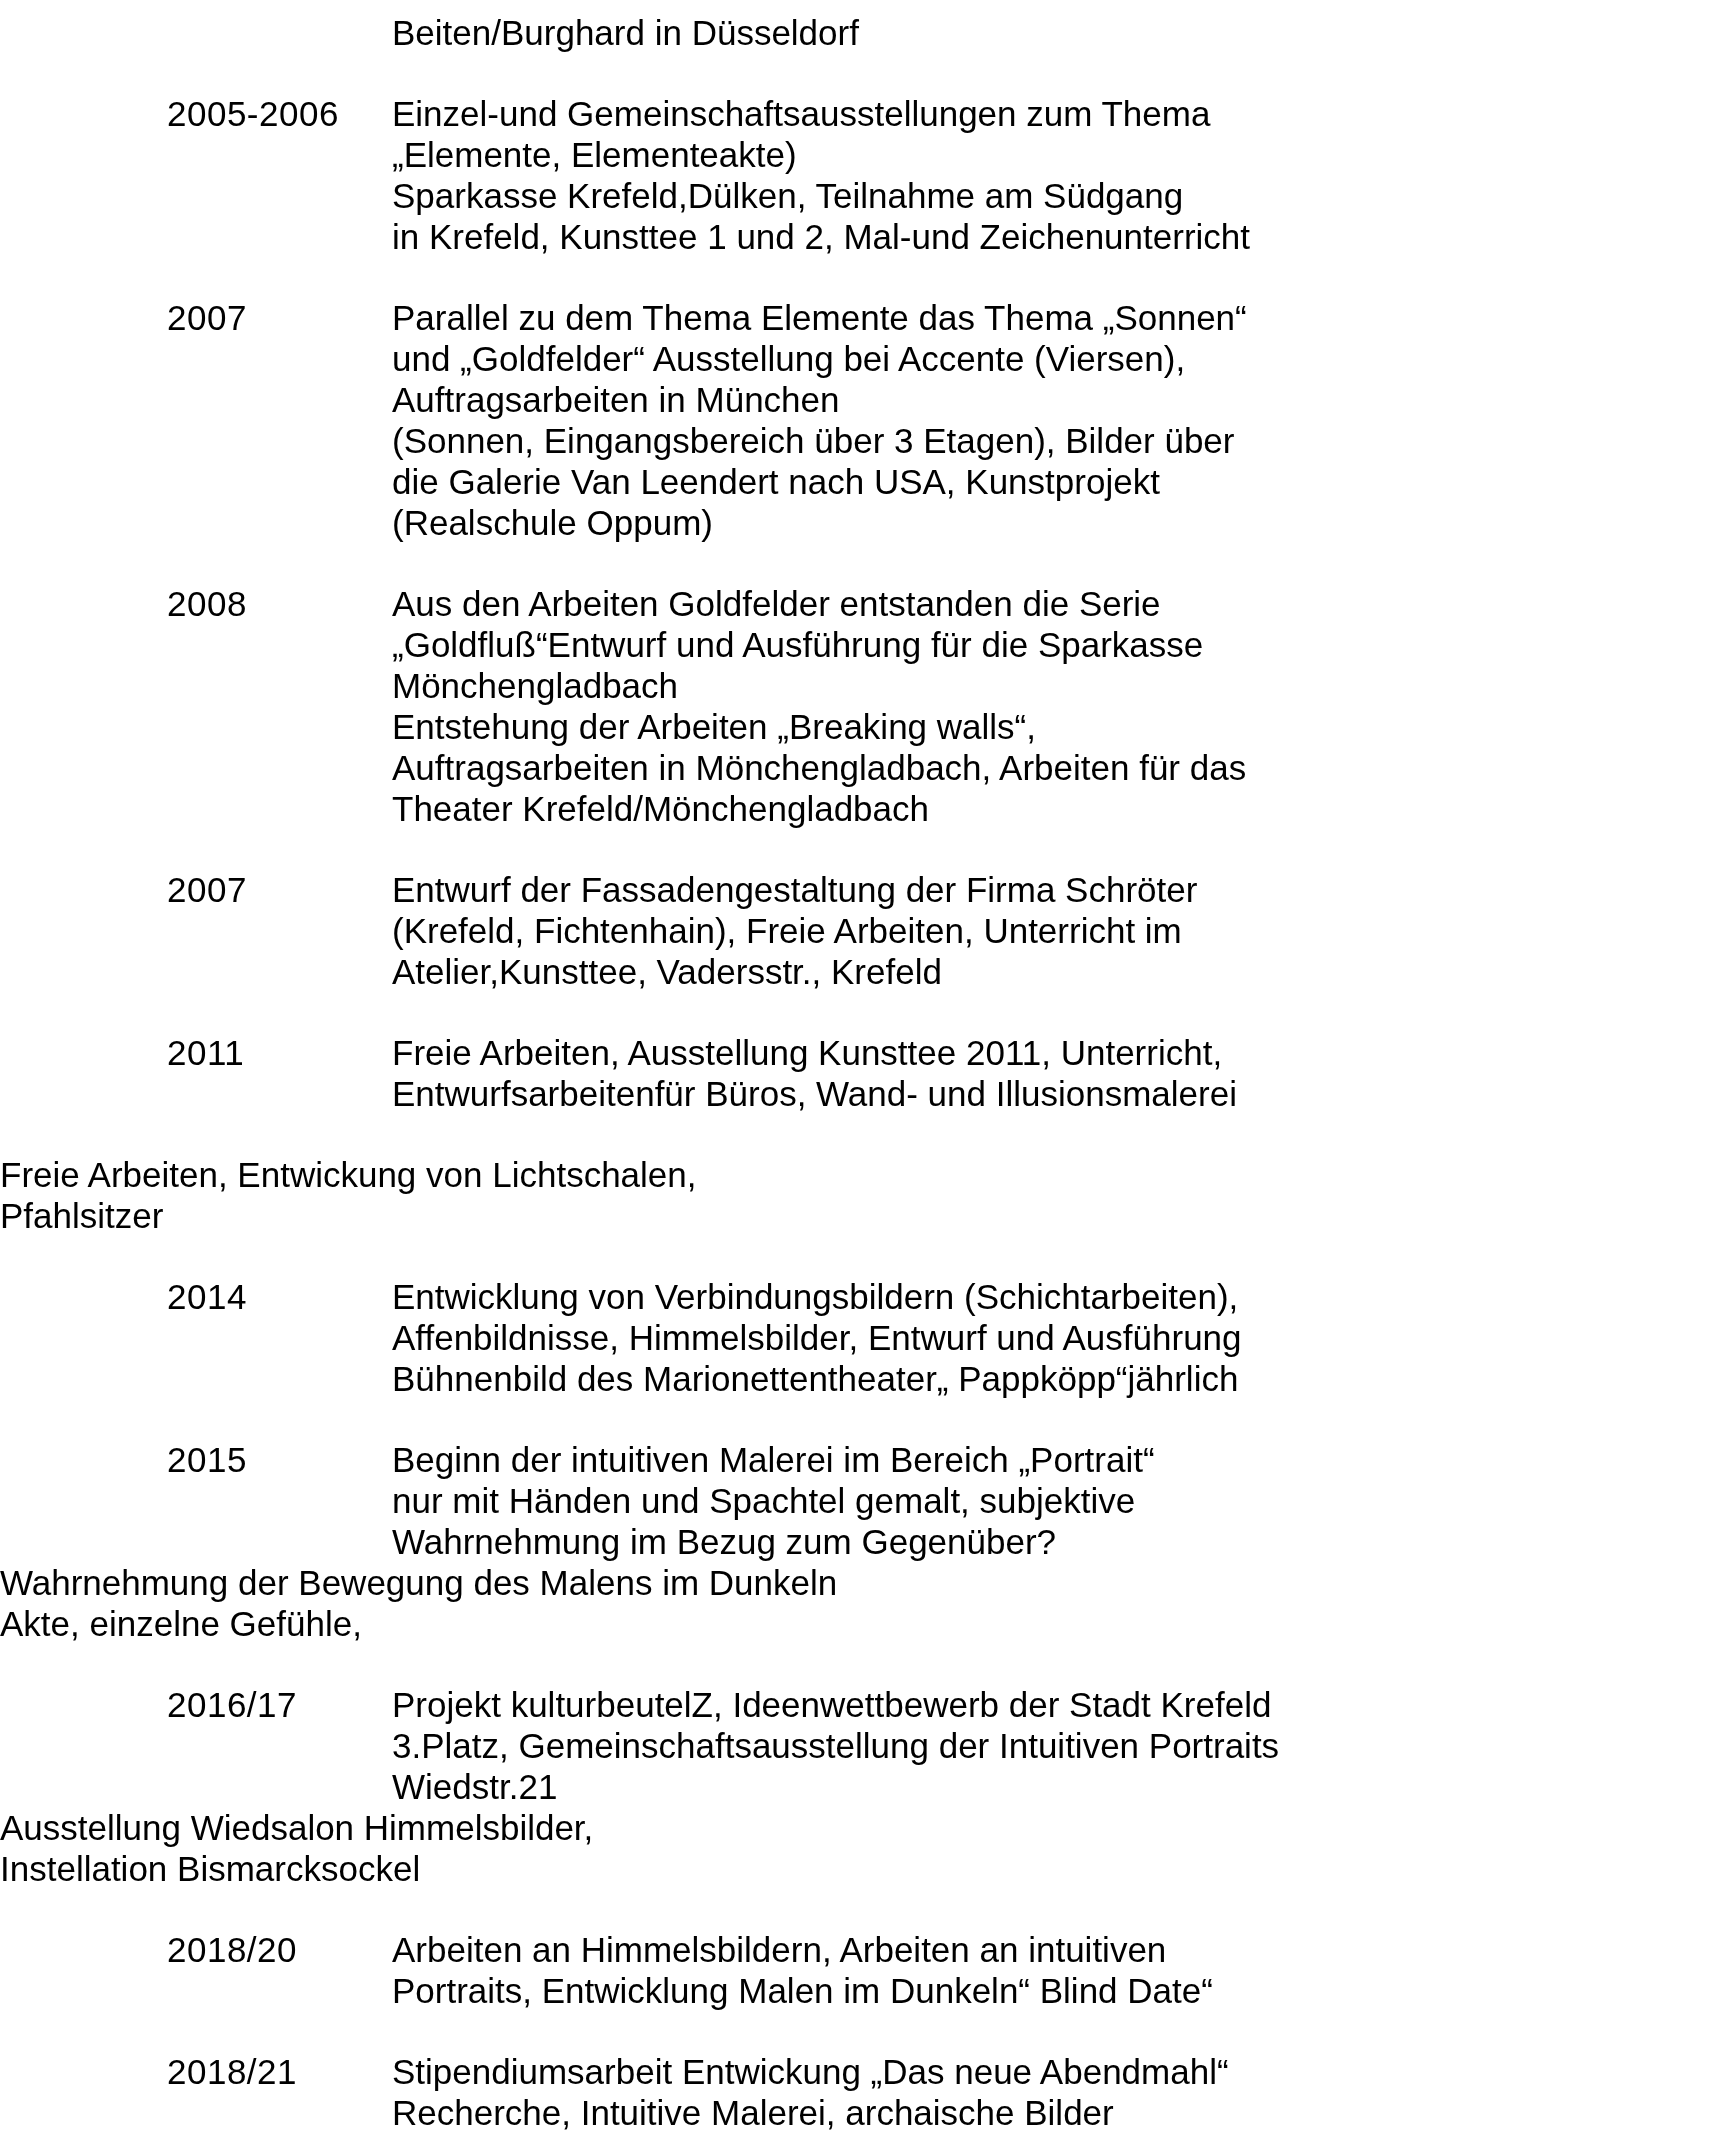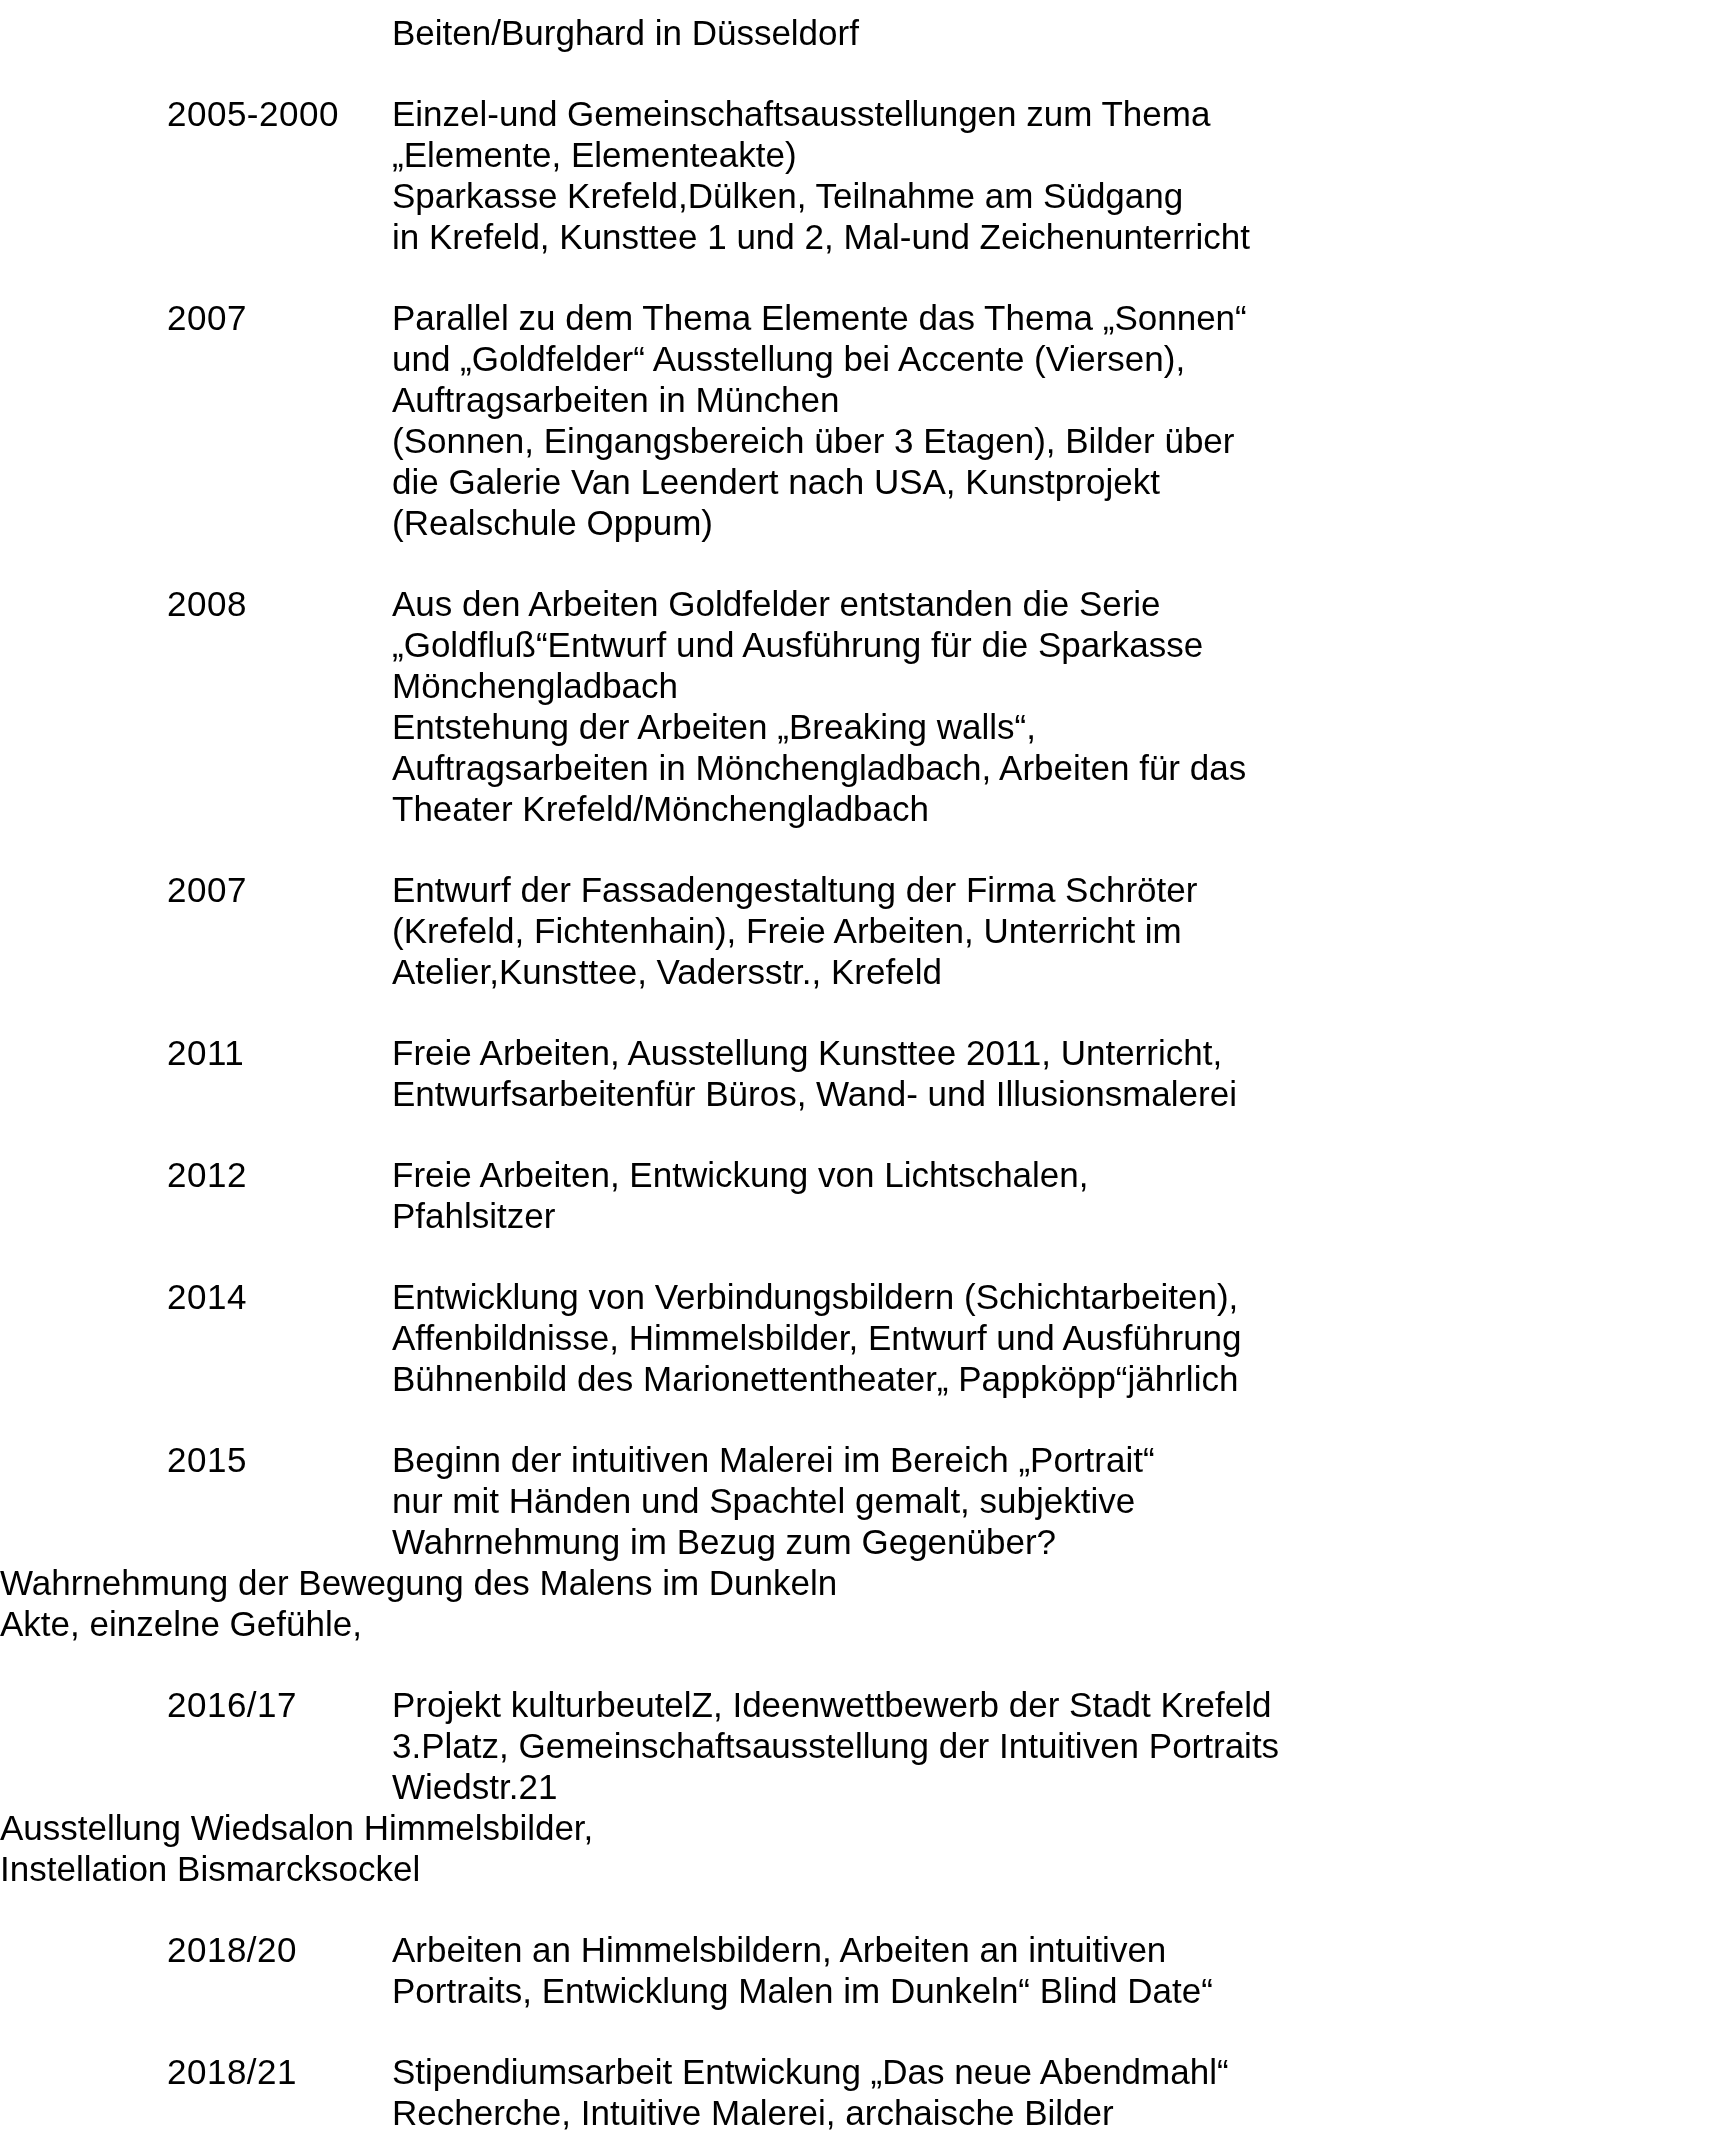--- a/index.html
+++ b/index.html
@@ -47,21 +47,21 @@
 <body>
 
 <div class="page">
 
   <div class="entry first">
     <div class="year"></div>
     <div class="desc">Beiten/Burghard in Düsseldorf</div>
   </div>
 
   <div class="entry">
-    <div class="year">2005-2000</div>
+    <div class="year">2005-2006</div>
     <div class="desc">Einzel-und Gemeinschaftsausstellungen zum Thema
 „Elemente, Elementeakte)
 Sparkasse Krefeld,Dülken, Teilnahme am Südgang
 in Krefeld, Kunsttee 1 und 2, Mal-und Zeichenunterricht</div>
   </div>
 
   <div class="entry">
     <div class="year">2007</div>
     <div class="desc">Parallel zu dem Thema Elemente das Thema „Sonnen“
 und „Goldfelder“ Ausstellung bei Accente (Viersen),
@@ -88,21 +88,20 @@
 Atelier,Kunsttee, Vadersstr., Krefeld</div>
   </div>
 
   <div class="entry">
     <div class="year">2011</div>
     <div class="desc">Freie Arbeiten, Ausstellung Kunsttee 2011, Unterricht,
 Entwurfsarbeitenfür Büros, Wand- und Illusionsmalerei</div>
   </div>
 
   <div class="entry">
-    <div class="year">2012</div>
     <div class="desc">Freie Arbeiten, Entwickung von Lichtschalen,
 Pfahlsitzer</div>
   </div>
 
   <div class="entry">
     <div class="year">2014</div>
     <div class="desc">Entwicklung von Verbindungsbildern (Schichtarbeiten),
 Affenbildnisse, Himmelsbilder, Entwurf und Ausführung
 Bühnenbild des Marionettentheater„ Pappköpp“jährlich</div>
   </div>

